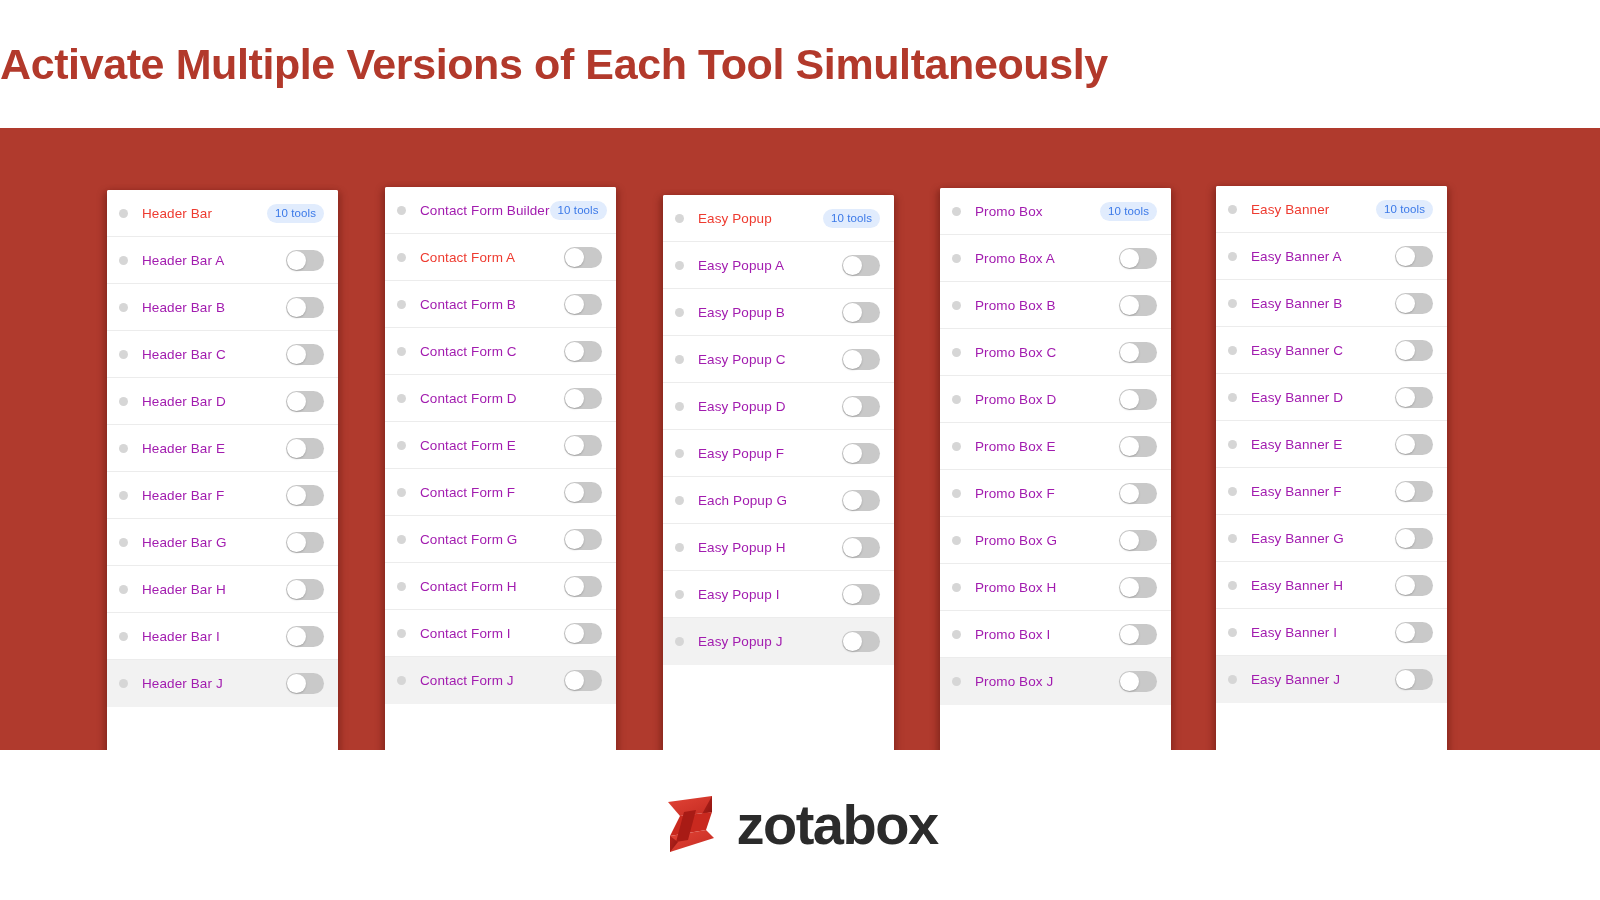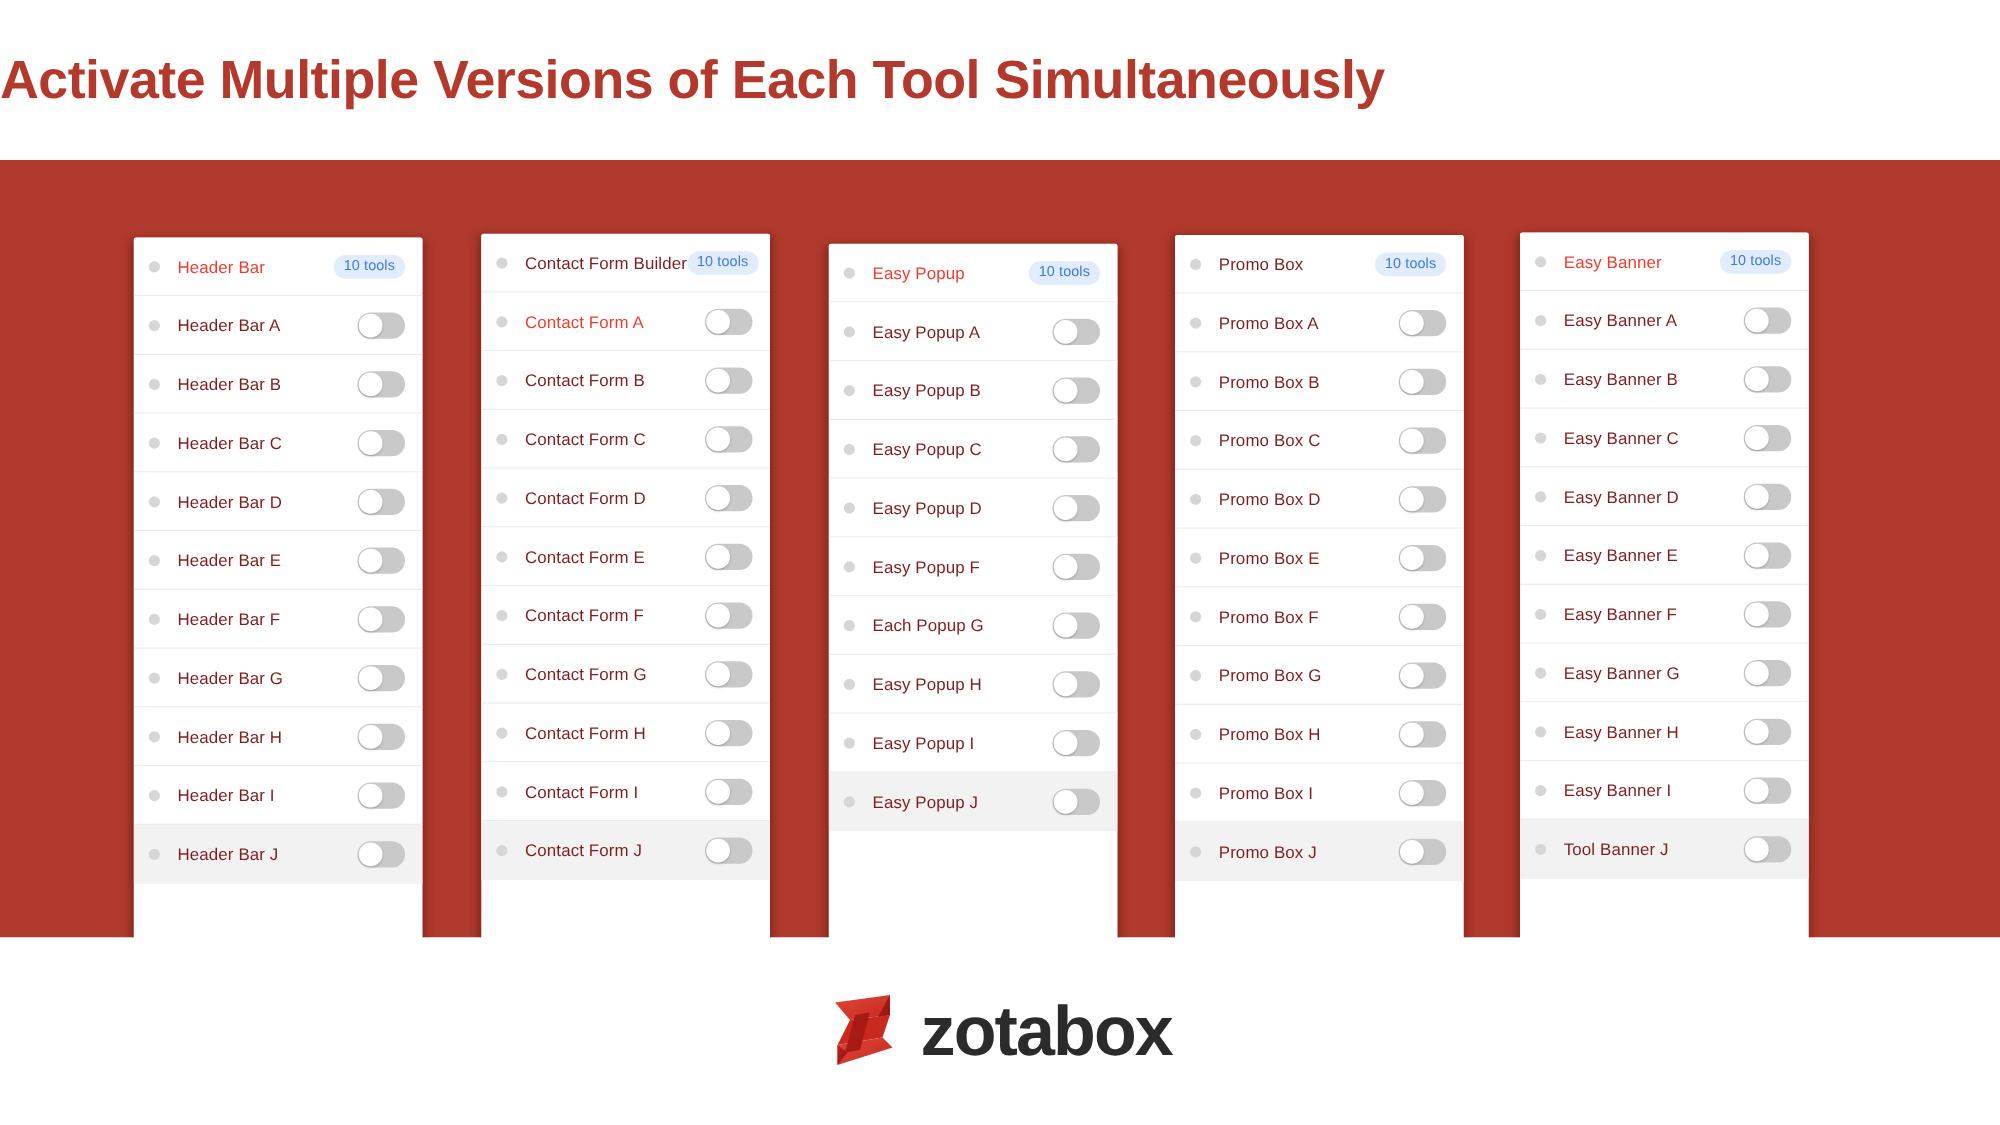--- a/index.html
+++ b/index.html
@@ -93,21 +93,21 @@
     width: 9px;
     height: 9px;
     border-radius: 50%;
     background: #d6d6d6;
     flex: 0 0 auto;
     margin-right: 14px;
   }
 
   .row-label {
     font-size: 13.5px;
-    color: #7f1d1d;
+    color: #a21caf;
     white-space: nowrap;
     letter-spacing: 0.1px;
   }
   .row-label.accent-strong { color: #ee3b30; }
 
   .spacer { flex: 1 1 auto; }
 
   .tools-badge {
     font-size: 11.5px;
     color: #3b79e8;
@@ -592,21 +592,21 @@
           <div class="row">
             <span class="dot"></span>
             <span class="row-label">Easy Banner I</span>
             <span class="spacer"></span>
             <span class="toggle">
               <span class="knob"></span>
             </span>
           </div>
           <div class="row last-row">
             <span class="dot"></span>
-            <span class="row-label">Tool Banner J</span>
+            <span class="row-label">Easy Banner J</span>
             <span class="spacer"></span>
             <span class="toggle">
               <span class="knob"></span>
             </span>
           </div>
         </div>
       </div>
   </div>
 
   <div class="footer">

